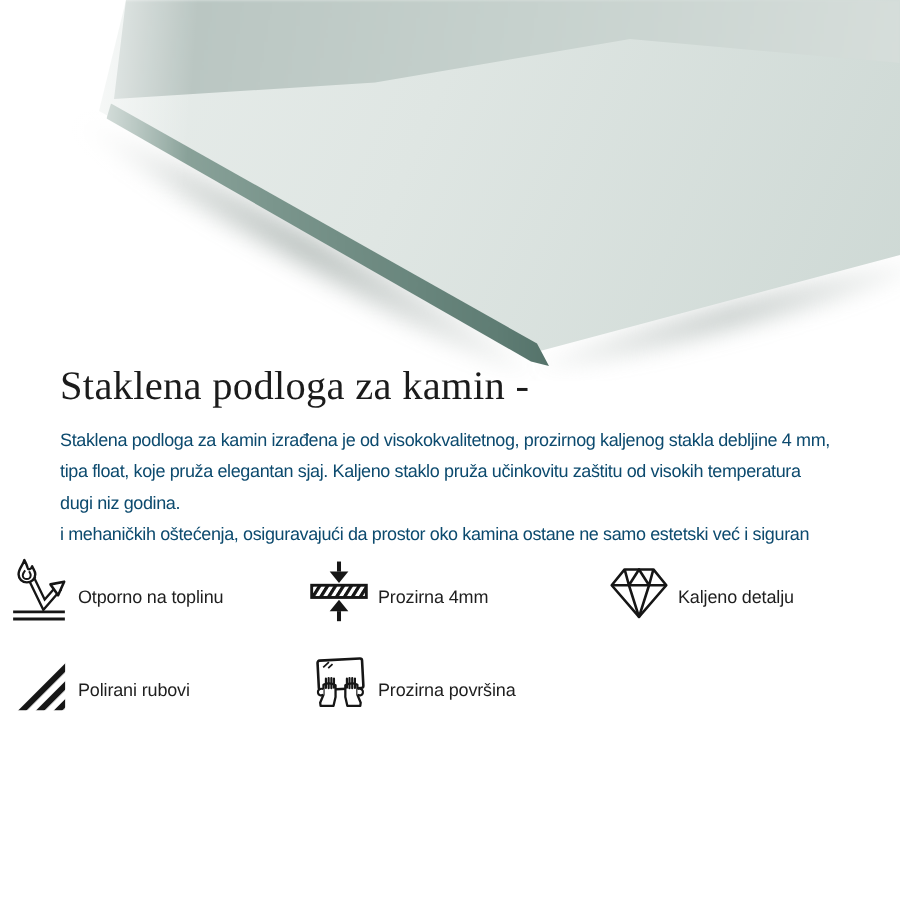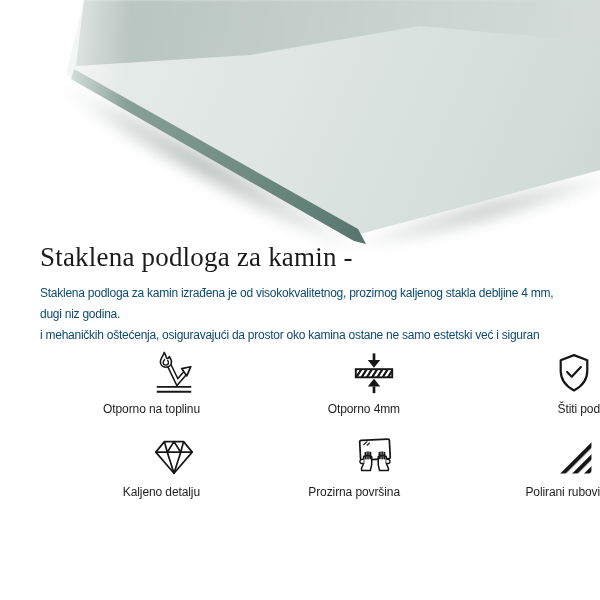--- a/index.html
+++ b/index.html
@@ -60,21 +60,21 @@
   .intro{
     margin:9px 0 0;padding:0 30px 0 40px;
     font-size:12px;line-height:21px;color:#0c4a6e;letter-spacing:-0.25px;
   }
   .intro span{display:block;white-space:nowrap;}
   
   .features{
     margin-top:5px;display:grid;grid-template-columns:200px 200px 200px;
     row-gap:18px;
   }
-  .feature{display:flex;flex-direction:column;align-items:flex-end;}
+  .feature{display:flex;flex-direction:row;align-items:center;}
   .icon-box{height:44px;width:52px;display:flex;align-items:center;justify-content:center;}
   .icon-box svg{display:block;}
   .feature-label{margin-top:7px;font-size:12px;color:#1e1e1e;letter-spacing:-0.1px;}
 </style>
 </head>
 <body>
 
 <div class="hero">
   <div class="shadow-front"></div>
   <div class="shadow-right"></div>
@@ -85,20 +85,21 @@
   <div class="feather"></div>
 </div>
 
 <div class="content">
   <h1>
     <span>Staklena podloga za kamin -</span>
   </h1>
 
   <p class="intro">
     <span>Staklena podloga za kamin izrađena je od visokokvalitetnog, prozirnog kaljenog stakla debljine 4 mm,</span>
+    <span>tipa float, koje pruža elegantan sjaj. Kaljeno staklo pruža učinkovitu zaštitu od visokih temperatura</span>
     <span>dugi niz godina.</span>
     <span>i mehaničkih oštećenja, osiguravajući da prostor oko kamina ostane ne samo estetski već i siguran</span>
   </p>
 
   <div class="features">
 
     <div class="feature">
       <div class="icon-box">
         <svg width="50" height="46" viewBox="0 0 48 48" fill="none" stroke="#161616">
           <path d="M6,38.5 H42" stroke-width="2"></path>
@@ -122,69 +123,60 @@
               <rect width="2.7" height="12" fill="#161616"></rect>
             </pattern>
           </defs>
           <rect x="22.6" y="3.5" width="2.8" height="7" fill="#161616"></rect>
           <polygon points="17.5,10.5 30.5,10.5 24,18.5" fill="#161616"></polygon>
           <rect x="5" y="20" width="38" height="8.5" fill="url(#hatch)" stroke="#161616" stroke-width="2"></rect>
           <polygon points="17.5,38 30.5,38 24,30" fill="#161616"></polygon>
           <rect x="22.6" y="38" width="2.8" height="7" fill="#161616"></rect>
         </svg>
       </div>
-      <div class="feature-label">Otporno 4mm</div>
+      <div class="feature-label">Prozirna 4mm</div>
     </div>
 
-    <div class="feature">
-      <div class="icon-box">
-        <svg width="44" height="44" viewBox="0 0 48 48" fill="none" stroke="#161616">
-          <path d="M24,4.5 L38.5,10 V21.5 C38.5,31 32.5,38.5 24,43 C15.5,38.5 9.5,31 9.5,21.5 V10 Z" stroke-width="2.4" stroke-linejoin="round"></path>
-          <path d="M16.5,23 L21.5,28 L31.5,17.5" stroke-width="2.4" stroke-linecap="round" stroke-linejoin="round"></path>
-        </svg>
-      </div>
-      <div class="feature-label">Štiti pod</div>
-    </div>
 
     <div class="feature">
       <div class="icon-box">
         <svg width="46" height="46" viewBox="0 0 48 48" fill="none" stroke="#161616" stroke-width="1.8" stroke-linejoin="round">
           <polygon points="14,9 34,9 43,20 24,42 5,20"></polygon>
           <path d="M5,20 H43"></path>
           <path d="M14,9 L17,20 L24,9 L31,20 L34,9"></path>
           <path d="M17,20 L24,42 L31,20"></path>
         </svg>
       </div>
       <div class="feature-label">Kaljeno detalju</div>
+    </div>
+
+    <div class="feature">
+      <div class="icon-box">
+        <svg width="44" height="44" viewBox="0 0 48 48">
+          <defs>
+            <pattern id="stripes" width="9.2" height="9.2" patternUnits="userSpaceOnUse" patternTransform="rotate(-45)">
+              <rect width="9.2" height="4.4" fill="#161616"></rect>
+            </pattern>
+          </defs>
+          <polygon points="5,43 43,5 43,43" fill="url(#stripes)"></polygon>
+        </svg>
+      </div>
+      <div class="feature-label">Polirani rubovi</div>
     </div>
 
     <div class="feature">
       <div class="icon-box">
         <svg width="48" height="46" viewBox="0 0 48 48" fill="none" stroke="#161616">
           <rect x="9.5" y="7" width="31" height="20.5" rx="1.5" stroke-width="1.8" transform="rotate(-3 25 17)"></rect>
           <path d="M13,12.5 L17,8.8 M16.5,13 L19.5,10.2" stroke-width="1.2"></path>
           <path d="M13.2,24.5 L13.2,31.5 L10.9,37 L11.2,39.2 L20.2,39.2 L21.6,33 L21.6,24.8 C19,23.4 15.5,23.4 13.2,24.5 Z" fill="#ffffff" stroke-width="1.6" stroke-linejoin="round"></path>
           <path d="M13.2,27.5 C10.2,26.8 9,28.4 9.4,30.3 C9.7,31.9 11.5,32.3 13.2,31.5" fill="#ffffff" stroke-width="1.5"></path>
           <path d="M14.9,20.2 V26.8 M16.8,19.9 V26.9 M18.7,19.9 V26.9 M20.5,20.2 V26.6" stroke-width="1.5" stroke-linecap="round"></path>
           <path d="M36.8,24.5 L36.8,31.5 L39.1,37 L38.8,39.2 L29.8,39.2 L28.4,33 L28.4,24.8 C31,23.4 34.5,23.4 36.8,24.5 Z" fill="#ffffff" stroke-width="1.6" stroke-linejoin="round"></path>
           <path d="M36.8,27.5 C39.8,26.8 41,28.4 40.6,30.3 C40.3,31.9 38.5,32.3 36.8,31.5" fill="#ffffff" stroke-width="1.5"></path>
           <path d="M29.5,20.2 V26.6 M31.3,19.9 V26.9 M33.2,19.9 V26.9 M35.1,20.2 V26.8" stroke-width="1.5" stroke-linecap="round"></path>
         </svg>
       </div>
       <div class="feature-label">Prozirna površina</div>
     </div>
 
-    <div class="feature">
-      <div class="icon-box">
-        <svg width="44" height="44" viewBox="0 0 48 48">
-          <defs>
-            <pattern id="stripes" width="9.2" height="9.2" patternUnits="userSpaceOnUse" patternTransform="rotate(-45)">
-              <rect width="9.2" height="4.4" fill="#161616"></rect>
-            </pattern>
-          </defs>
-          <polygon points="5,43 43,5 43,43" fill="url(#stripes)"></polygon>
-        </svg>
-      </div>
-      <div class="feature-label">Polirani rubovi</div>
-    </div>
-
   </div>
 </div>
 
 </body></html>

